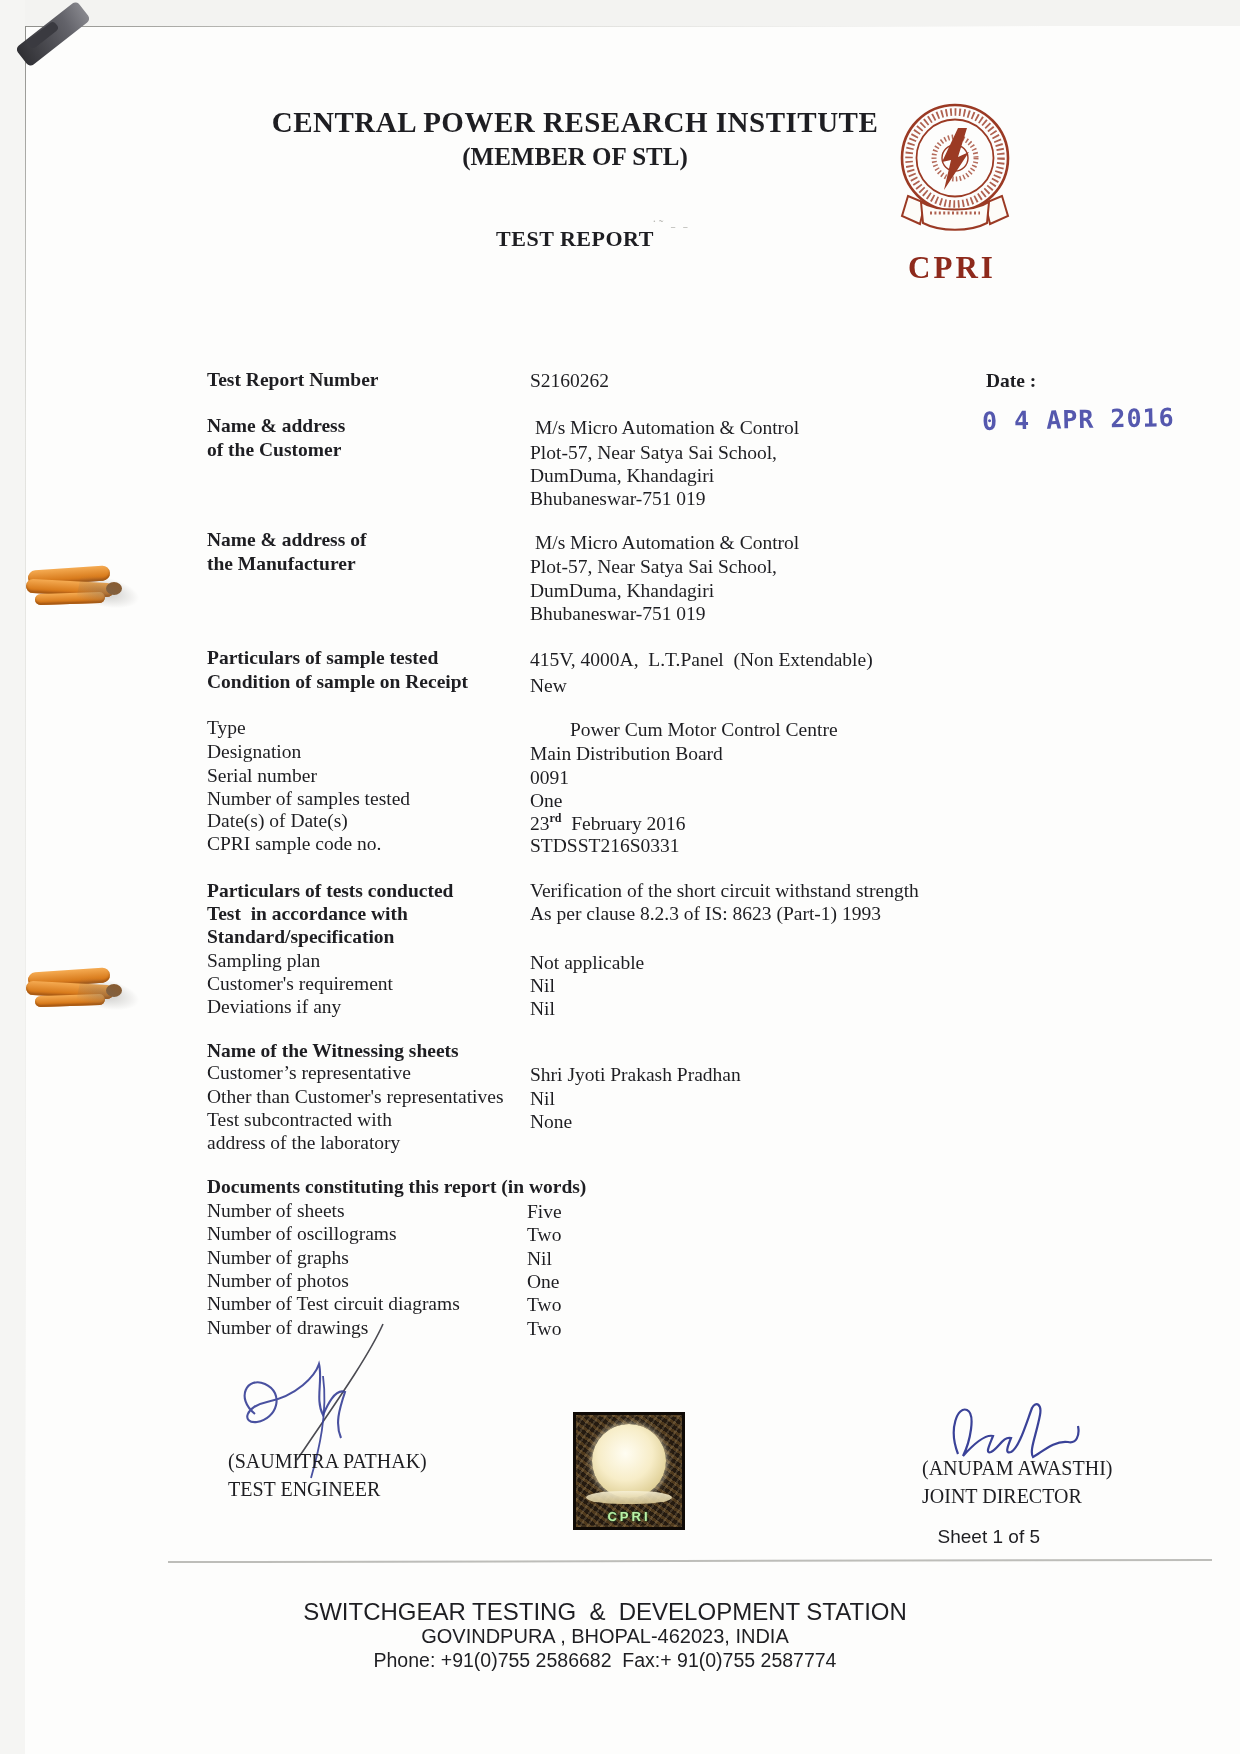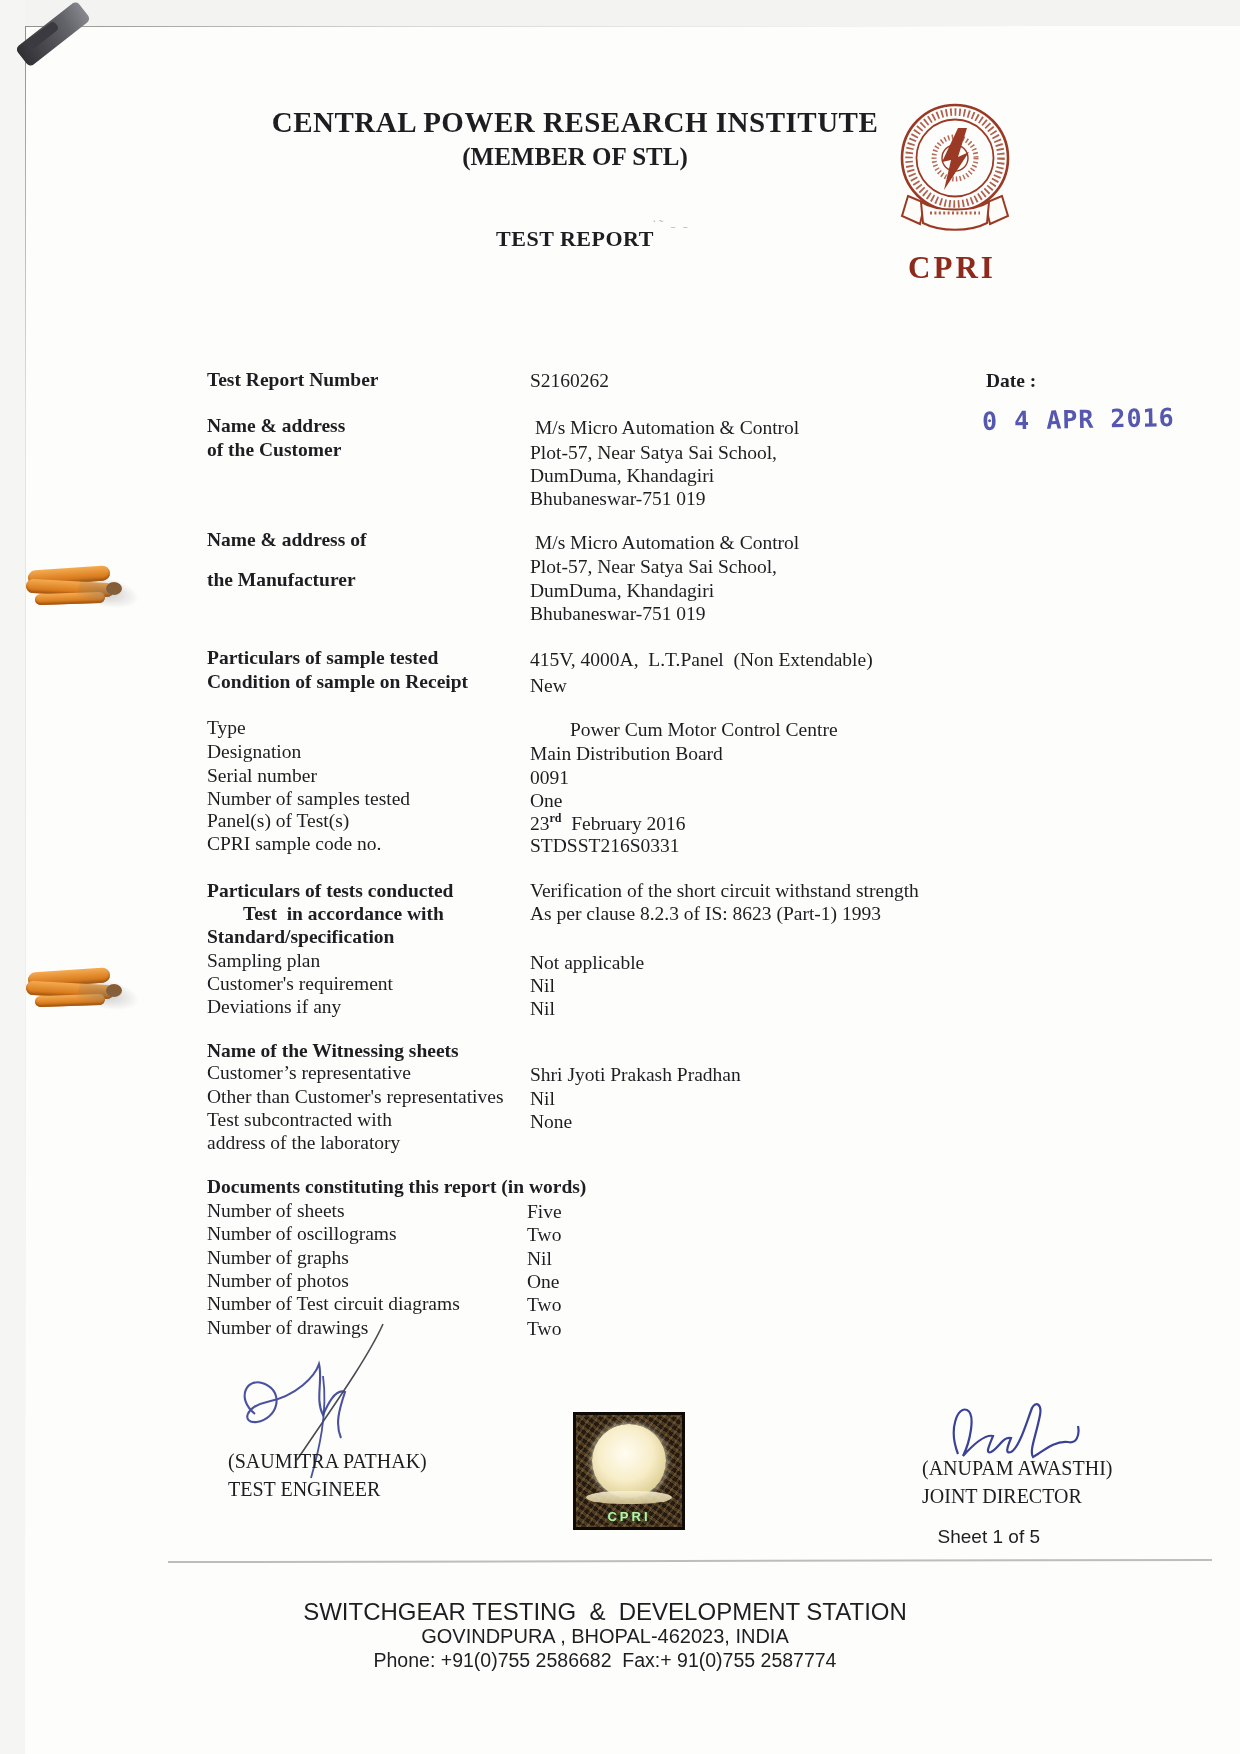--- a/index.html
+++ b/index.html
@@ -120,46 +120,46 @@
   <div class="stamp">0 4 APR 2016</div>
 
   <div class="t b" style="left:207px;top:414px;">Name &amp; address</div>
   <div class="t b" style="left:207px;top:438px;">of the Customer</div>
   <div class="t" style="left:530px;top:416px;"> M/s Micro Automation &amp; Control</div>
   <div class="t" style="left:530px;top:441px;">Plot-57, Near Satya Sai School,</div>
   <div class="t" style="left:530px;top:464px;">DumDuma, Khandagiri</div>
   <div class="t" style="left:530px;top:487px;">Bhubaneswar-751 019</div>
 
   <div class="t b" style="left:207px;top:528px;">Name &amp; address of</div>
-  <div class="t b" style="left:207px;top:552px;margin-top:16px;">the Manufacturer</div>
+  <div class="t b" style="left:207px;top:552px;">the Manufacturer</div>
   <div class="t" style="left:530px;top:531px;"> M/s Micro Automation &amp; Control</div>
   <div class="t" style="left:530px;top:555px;">Plot-57, Near Satya Sai School,</div>
   <div class="t" style="left:530px;top:579px;">DumDuma, Khandagiri</div>
   <div class="t" style="left:530px;top:602px;">Bhubaneswar-751 019</div>
 
   <div class="t b" style="left:207px;top:646px;">Particulars of sample tested</div>
   <div class="t" style="left:530px;top:648px;">415V, 4000A,  L.T.Panel  (Non Extendable)</div>
   <div class="t b" style="left:207px;top:670px;">Condition of sample on Receipt</div>
   <div class="t" style="left:530px;top:674px;">New</div>
 
   <div class="t" style="left:207px;top:716px;">Type</div>
   <div class="t" style="left:530px;top:718px;margin-left:40px;">Power Cum Motor Control Centre</div>
   <div class="t" style="left:207px;top:740px;">Designation</div>
   <div class="t" style="left:530px;top:742px;">Main Distribution Board</div>
   <div class="t" style="left:207px;top:764px;">Serial number</div>
   <div class="t" style="left:530px;top:766px;">0091</div>
   <div class="t" style="left:207px;top:787px;">Number of samples tested</div>
   <div class="t" style="left:530px;top:789px;">One</div>
-  <div class="t" style="left:207px;top:809px;">Panel(s) of Test(s)</div>
+  <div class="t" style="left:207px;top:809px;">Date(s) of Date(s)</div>
   <div class="t" style="left:530px;top:811px;"><span>23</span><sup class="ord">rd</sup><span>  February 2016</span></div>
   <div class="t" style="left:207px;top:832px;">CPRI sample code no.</div>
   <div class="t" style="left:530px;top:834px;">STDSST216S0331</div>
 
   <div class="t b" style="left:207px;top:879px;">Particulars of tests conducted</div>
-  <div class="t b" style="left:207px;top:902px;margin-left:36px;">Test  in accordance with</div>
+  <div class="t b" style="left:207px;top:902px;">Test  in accordance with</div>
   <div class="t b" style="left:207px;top:925px;">Standard/specification</div>
   <div class="t" style="left:530px;top:879px;">Verification of the short circuit withstand strength</div>
   <div class="t" style="left:530px;top:902px;">As per clause 8.2.3 of IS: 8623 (Part-1) 1993</div>
   <div class="t" style="left:207px;top:949px;">Sampling plan</div>
   <div class="t" style="left:530px;top:951px;">Not applicable</div>
   <div class="t" style="left:207px;top:972px;">Customer's requirement</div>
   <div class="t" style="left:530px;top:974px;">Nil</div>
   <div class="t" style="left:207px;top:995px;">Deviations if any</div>
   <div class="t" style="left:530px;top:997px;">Nil</div>
 

